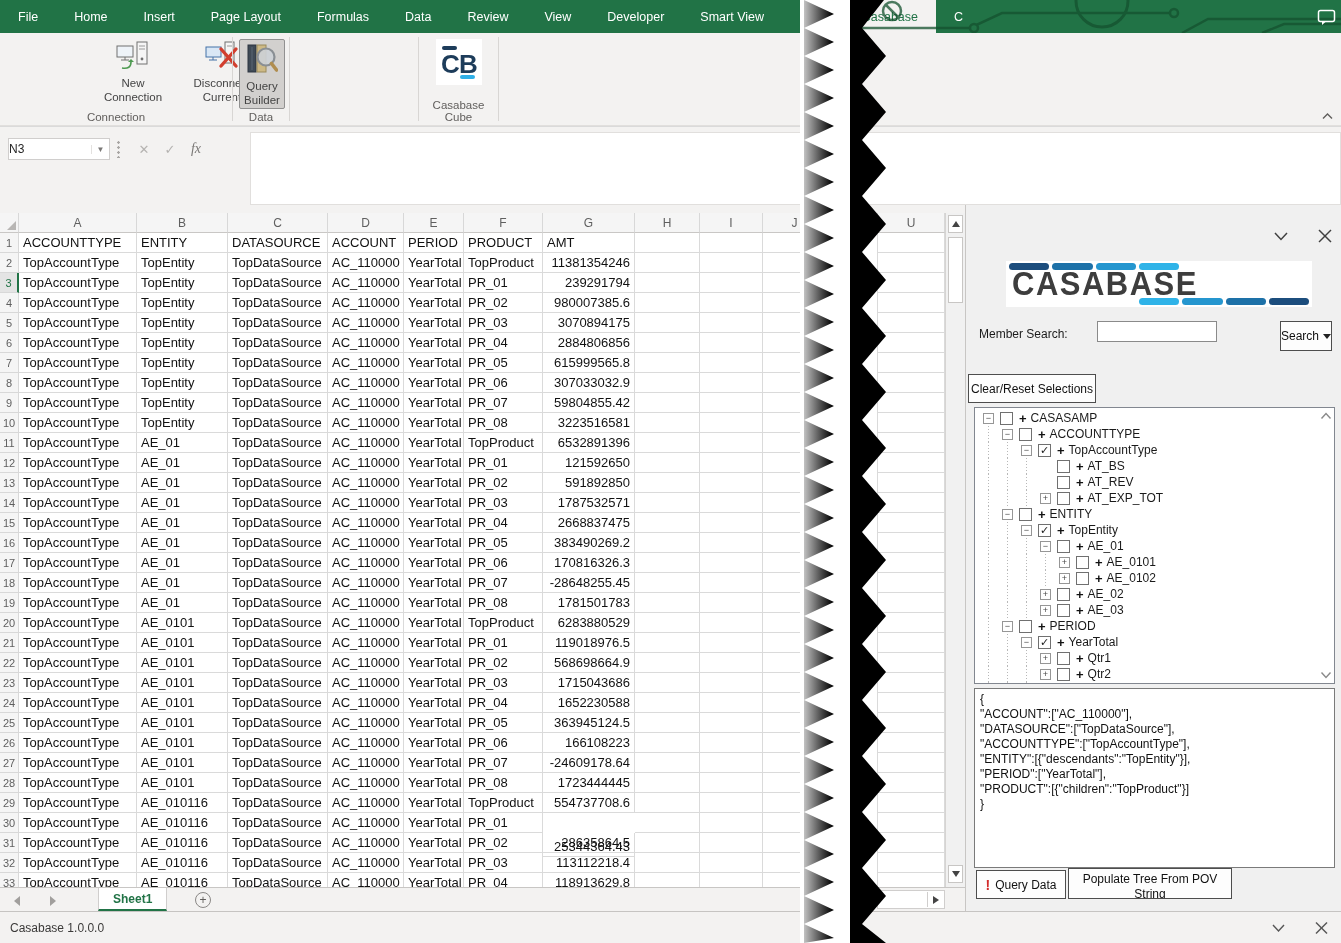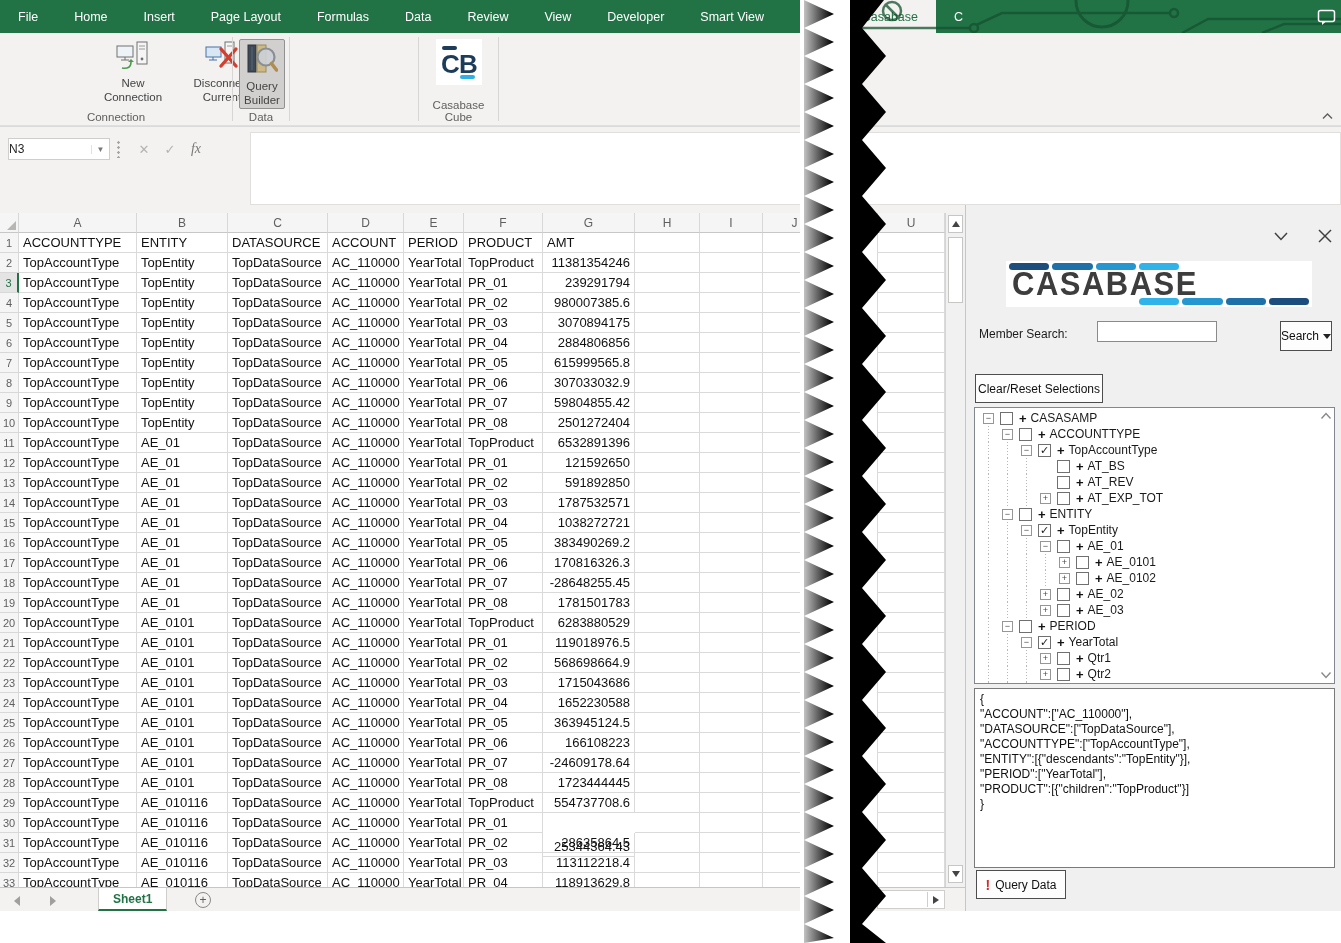--- a/index.html
+++ b/index.html
@@ -83,21 +83,21 @@
   .logo .word{position:absolute;left:6px;top:5px;font-size:31px;font-weight:bold;color:#3d3d3d;letter-spacing:1.5px;transform:scaleY(1.05);transform-origin:top left;white-space:nowrap;}
   .segbar{position:absolute;display:flex;gap:3px;height:7px;}
   .segbar.top{left:3px;top:2px;width:170px;}
   .segbar.bot{right:3px;bottom:2px;width:170px;}
   .seg{flex:1;border-radius:4px;}
   .mslabel{position:absolute;left:13px;top:122px;font-size:12px;color:#1a1a1a;}
   .msinput{position:absolute;left:131px;top:116px;width:120px;height:21px;background:#fff;border:1px solid #8a8a8a;font-size:12px;padding:0 3px;}
   .winbtn{background:#fdfdfd;border:1px solid #4d4d4d;font-size:12px;color:#111;display:flex;align-items:center;justify-content:center;cursor:pointer;}
   .searchbtn{position:absolute;left:314px;top:116px;width:52px;height:30px;gap:4px;}
   .searchbtn .dda{width:0;height:0;border-left:4px solid transparent;border-right:4px solid transparent;border-top:5px solid #222;}
-  .clearbtn{position:absolute;left:9px;top:169px;width:128px;height:29px;}
+  .clearbtn{position:absolute;left:2px;top:169px;width:128px;height:29px;}
   .tree{position:absolute;left:8px;top:202px;width:361px;height:277px;background:#fff;border:1px solid #828790;overflow:hidden;padding:2px 0 0 4px;}
   .titem{display:flex;align-items:center;height:16px;white-space:nowrap;cursor:default;}
   .tguide{width:19px;height:16px;background-image:repeating-linear-gradient(to bottom,#b8b8b8 0 1px,transparent 1px 3px);background-size:1px 16px;background-repeat:no-repeat;background-position:9px 0;}
   .texp{width:19px;height:16px;display:flex;align-items:center;justify-content:center;}
   .texp .box{width:11px;height:11px;border:1px solid #969696;background:#fff;font-size:9px;line-height:9px;text-align:center;color:#4a4a4a;cursor:pointer;}
   .tcheck{width:13px;height:13px;border:1px solid #707070;background:#fff;margin:0 2px;font-size:11px;line-height:11px;text-align:center;color:#1a1a1a;font-weight:bold;cursor:pointer;}
   .tplus{font-size:13px;font-weight:bold;color:#111;margin:0 4px 0 4px;}
   .tlabel{font-size:12px;color:#1a1a1a;}
   .tscroll{position:absolute;right:2px;}
   .pov{position:absolute;left:8px;top:483px;width:361px;height:180px;background:#fff;border:1px solid #7a7a7a;resize:none;font-size:12px;line-height:15px;color:#111;padding:3px 5px;white-space:pre;overflow:hidden;}
@@ -371,21 +371,21 @@
           <div class="gc" style="width: 64px;"></div>
         </div>
         <div class="grow">
           <div class="rh">10</div>
           <div class="gc" style="width: 118px;">TopAccountType</div>
           <div class="gc" style="width: 91px;">TopEntity</div>
           <div class="gc" style="width: 100px;">TopDataSource</div>
           <div class="gc" style="width: 76px;">AC_110000</div>
           <div class="gc" style="width: 60px;">YearTotal</div>
           <div class="gc" style="width: 79px;">PR_08</div>
-          <div class="gc num" style="width: 92px;">2501272404</div>
+          <div class="gc num" style="width: 92px;">3223516581</div>
           <div class="gc" style="width: 65px;"></div>
           <div class="gc" style="width: 63px;"></div>
           <div class="gc" style="width: 64px;"></div>
         </div>
         <div class="grow">
           <div class="rh">11</div>
           <div class="gc" style="width: 118px;">TopAccountType</div>
           <div class="gc" style="width: 91px;">AE_01</div>
           <div class="gc" style="width: 100px;">TopDataSource</div>
           <div class="gc" style="width: 76px;">AC_110000</div>
@@ -436,21 +436,21 @@
           <div class="gc" style="width: 64px;"></div>
         </div>
         <div class="grow">
           <div class="rh">15</div>
           <div class="gc" style="width: 118px;">TopAccountType</div>
           <div class="gc" style="width: 91px;">AE_01</div>
           <div class="gc" style="width: 100px;">TopDataSource</div>
           <div class="gc" style="width: 76px;">AC_110000</div>
           <div class="gc" style="width: 60px;">YearTotal</div>
           <div class="gc" style="width: 79px;">PR_04</div>
-          <div class="gc num" style="width: 92px;">1038272721</div>
+          <div class="gc num" style="width: 92px;">2668837475</div>
           <div class="gc" style="width: 65px;"></div>
           <div class="gc" style="width: 63px;"></div>
           <div class="gc" style="width: 64px;"></div>
         </div>
         <div class="grow">
           <div class="rh">16</div>
           <div class="gc" style="width: 118px;">TopAccountType</div>
           <div class="gc" style="width: 91px;">AE_01</div>
           <div class="gc" style="width: 100px;">TopDataSource</div>
           <div class="gc" style="width: 76px;">AC_110000</div>
@@ -735,20 +735,30 @@
     <div class="navarr right"></div>
     <div class="sheettab">Sheet1</div>
     <div class="addsheet">+</div>
     <div class="hscroll">
       <div class="hbtn">
           <span class="ar right"></span>
         </div>
     </div>
   </div>
 
+  <div class="statusbar">
+    <div class="statustext">Casabase 1.0.0.0</div>
+    <svg class="sb-ico" style="left:1270px;" width="17" height="14" viewBox="0 0 17 14">
+      <polyline points="3,4 8.5,10 14,4" fill="none" stroke="#555" stroke-width="1.4"></polyline>
+    </svg>
+    <svg class="sb-ico" style="left:1314px;" width="15" height="14" viewBox="0 0 15 14">
+      <line x1="2" y1="1.5" x2="13" y2="12.5" stroke="#555" stroke-width="1.4"></line>
+      <line x1="13" y1="1.5" x2="2" y2="12.5" stroke="#555" stroke-width="1.4"></line>
+    </svg>
+  </div>
 
   <div class="pane">
     <svg class="p-ico" style="left:306px;top:24px;" width="18" height="14" viewBox="0 0 18 14">
       <polyline points="3,4 9,10.5 15,4" fill="none" stroke="#404040" stroke-width="1.5"></polyline>
     </svg>
     <svg class="p-ico" style="left:351px;top:23px;" width="16" height="16" viewBox="0 0 16 16">
       <line x1="2" y1="2" x2="14" y2="14" stroke="#404040" stroke-width="1.5"></line>
       <line x1="14" y1="2" x2="2" y2="14" stroke="#404040" stroke-width="1.5"></line>
     </svg>
 
@@ -975,20 +985,23 @@
 "DATASOURCE":["TopDataSource"],
 "ACCOUNTTYPE":["TopAccountType"],
 "ENTITY":[{"descendants":"TopEntity"}],
 "PERIOD":["YearTotal"],
 "PRODUCT":[{"children":"TopProduct"}]
 }</textarea>
 
     <div class="winbtn querybtn">
       <span class="bang">!</span>
       <span>Query Data</span>
+    </div>
+    <div class="winbtn popbtn">
+      <span>Populate Tree From POV String</span>
     </div>
   </div>
 
   <svg class="tear" width="96" height="943" viewBox="0 0 96 943">
     <defs>
       <linearGradient id="tearGrad" x1="0" y1="0" x2="1" y2="0">
         <stop offset="0" stop-color="#c2c2c2"></stop>
         <stop offset="0.5" stop-color="#5a5a5a"></stop>
         <stop offset="0.85" stop-color="#141414"></stop>
         <stop offset="1" stop-color="#000"></stop>

